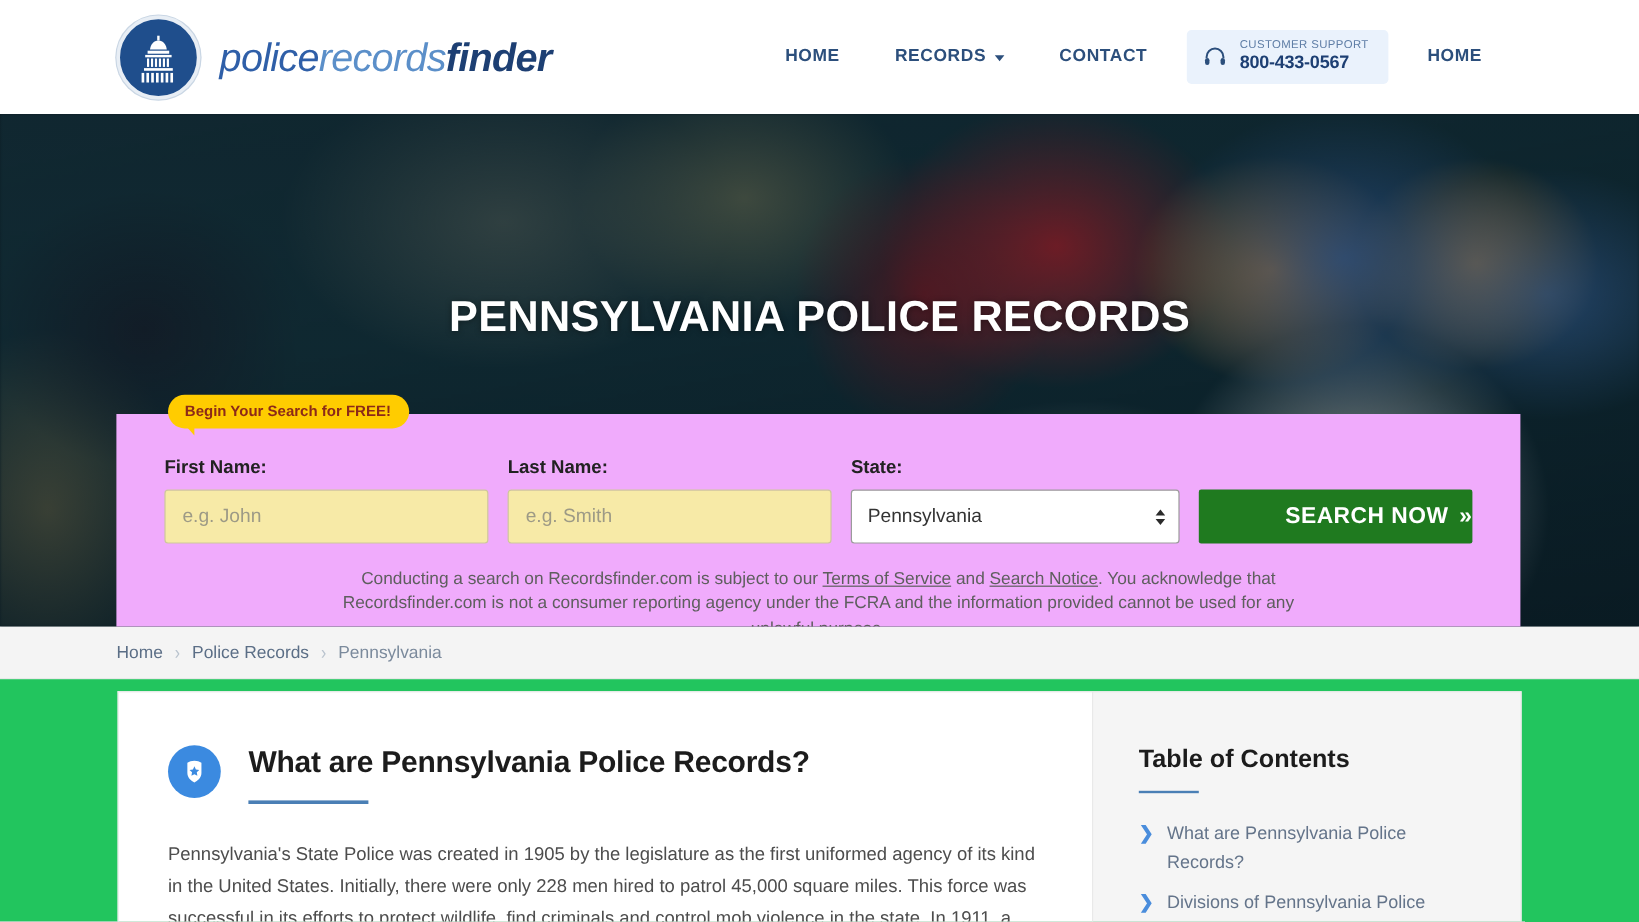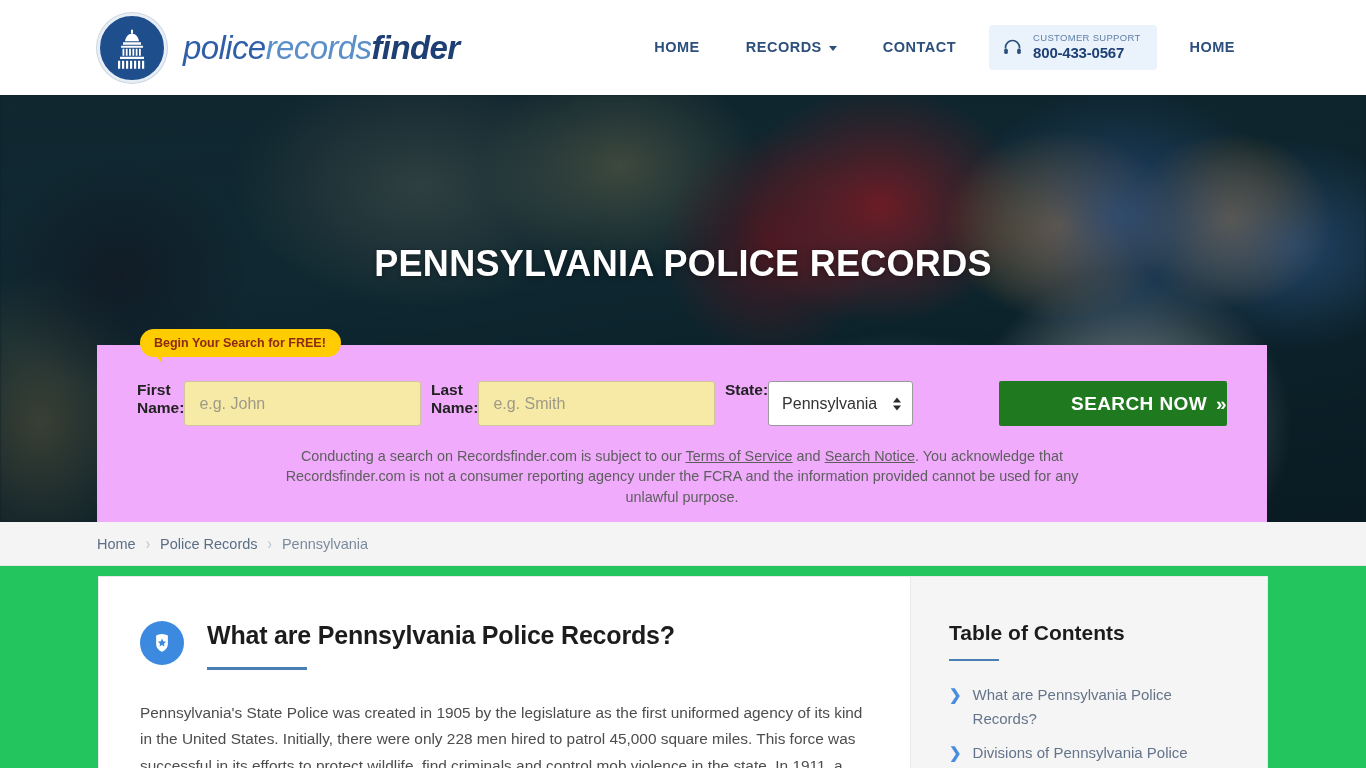--- a/index.html
+++ b/index.html
@@ -180,21 +180,21 @@
     width: 0; height: 0;
     border-left: 7px solid transparent;
     border-right: 0 solid transparent;
     border-top: 8px solid #ffcc00;
   }
   .form-row {
     display: flex;
     align-items: flex-end;
     gap: 16px;
   }
-  .field { display: flex; flex-direction: row; }
+  .field { display: flex; flex-direction: column; }
   .field.fname { width: 278px; }
   .field.lname { width: 278px; }
   .field.state { width: 282px; }
   .field-label {
     font-size: 15.5px;
     font-weight: 700;
     color: #222222;
     margin-bottom: 9px;
   }
   .txt-input {

